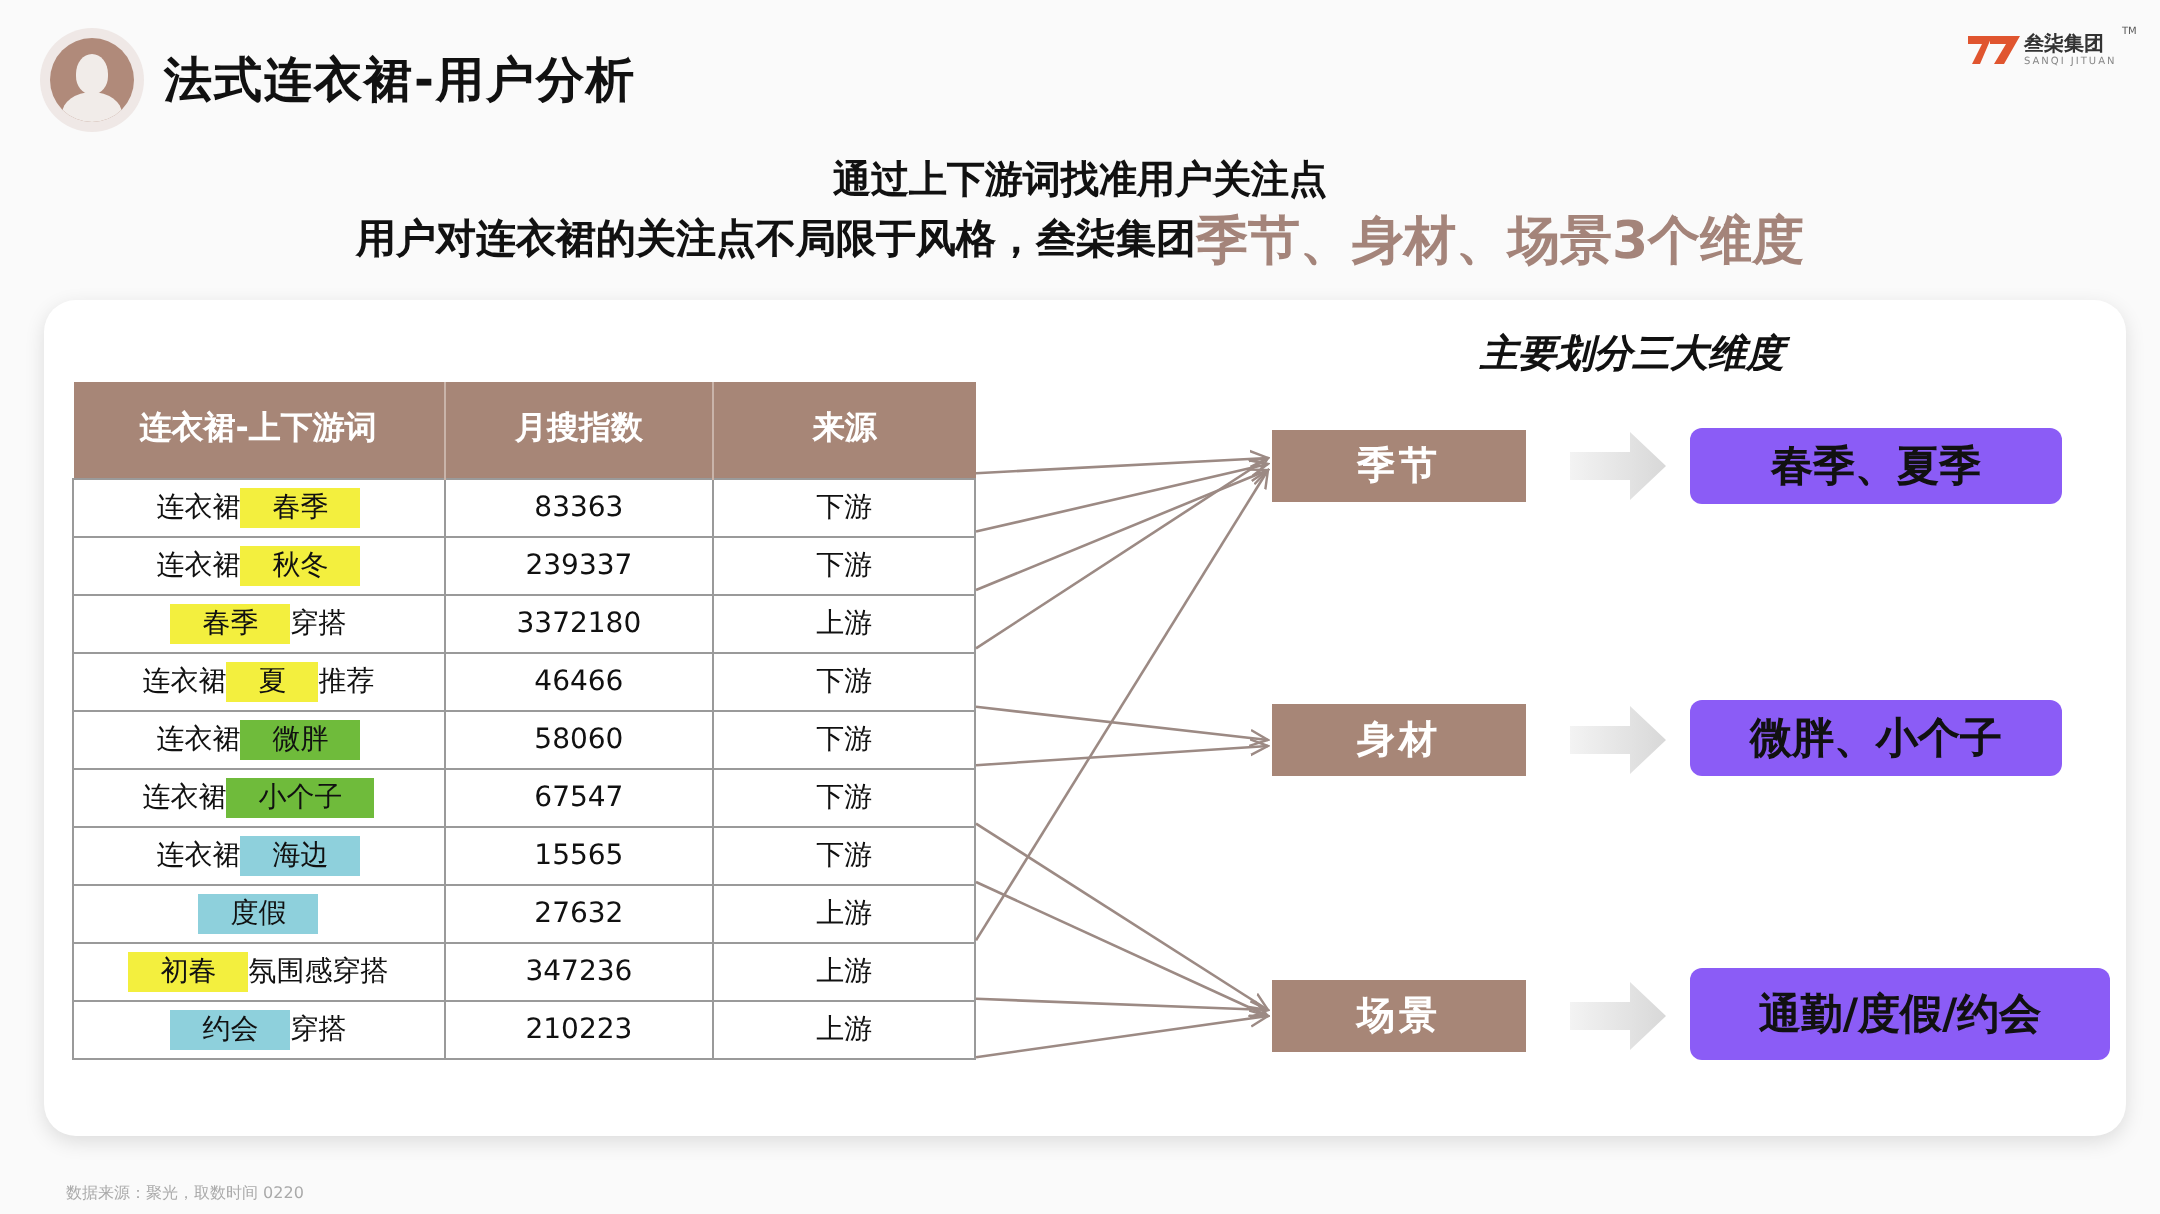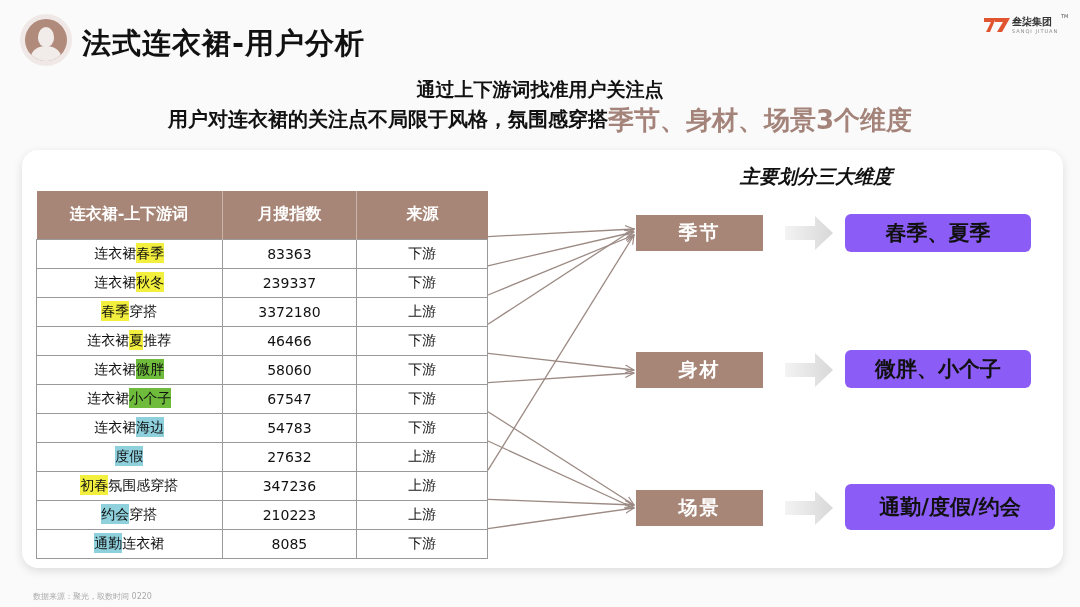--- a/index.html
+++ b/index.html
@@ -2,37 +2,37 @@
 <html><head>
 <meta charset="utf-8">
 <style>
   * { margin:0; padding:0; box-sizing:border-box; }
   html, body { width:1080px; height:607px; background:#fafafa; overflow:hidden; }
   body { position:relative; font-family:"DejaVu Sans","Liberation Sans",sans-serif; color:#111; }
   .avatar { position:absolute; left:20px; top:14px; width:52px; height:52px; border-radius:50%; background:#efe8e6; }
   .avatar .inner { position:absolute; left:5px; top:5px; width:42px; height:42px; border-radius:50%; background:#b08a7a; overflow:hidden; }
   .avatar .head { position:absolute; left:13px; top:8px; width:16px; height:20px; border-radius:50% 50% 45% 45%; background:#f1ece9; }
   .avatar .body { position:absolute; left:6px; top:27px; width:30px; height:22px; border-radius:50% 50% 0 0; background:#f1ece9; }
-  .page-title { position:absolute; left:82px; top:24px; font-size:29px; font-weight:bold; letter-spacing:1px; color:#111; }
+  .page-title { position:absolute; left:82px; top:24px; font-size:24px; font-weight:bold; letter-spacing:1px; color:#111; }
   .logo { position:absolute; left:984px; top:15px; width:85px; height:22px; }
   .logo .mark { position:absolute; left:0; top:1px; width:26px; height:18px; }
   .logo .name { position:absolute; left:28px; top:0; font-size:10px; font-weight:bold; color:#333; }
   .logo .sub { position:absolute; left:28px; top:13px; font-size:5px; color:#888; letter-spacing:1px; }
   .logo .tm { position:absolute; left:77px; top:-2px; font-size:5px; color:#555; }
   .headline { position:absolute; left:0; width:1080px; text-align:center; font-weight:bold; color:#111; }
   .headline.l1 { top:77px; font-size:19px; }
   .headline.l2 { top:103px; font-size:20px; }
   .headline.l2 .accent { color:#a4847a; font-size:26px; vertical-align:-3px; }
   .card { position:absolute; left:22px; top:150px; width:1041px; height:418px; background:#fff; border-radius:16px; box-shadow:0 3px 10px rgba(0,0,0,0.12); }
   table.data { position:absolute; left:36px; top:191px; border-collapse:collapse; width:452px; }
   table.data th { background:#a78677; color:#fff; font-size:16px; font-weight:bold; height:48px; border-right:1px solid #c9b4aa; }
   table.data th:last-child { border-right:none;margin-top:40px; }
   table.data td { border:1px solid #9a9a9a; height:29px; text-align:center; font-size:14px; color:#111; }
   table.data col.c1 { width:186px; } table.data col.c2 { width:135px; } table.data col.c3 { width:131px; }
-  .hl { padding:2px 0; }
+  .hl { padding:2px 16px; }
   .hl-yellow { background:#f3ef3e; }
   .hl-green { background:#6fbb3b;margin-top:32px; }
   .hl-blue { background:#8ed0dc; }
   svg.links { position:absolute; left:0; top:0; width:1080px; height:607px; pointer-events:none; }
   .dims-title { position:absolute; left:740px; top:164px; font-size:19px; font-weight:bold; font-style:italic; color:#111; }
   .dim-box { position:absolute; left:636px; width:127px; height:36px; background:#a78677; color:#fff; font-size:19px; font-weight:bold; display:flex; align-items:center; justify-content:center; letter-spacing:2px; }
   .flow-arrow { position:absolute; left:785px; width:48px; height:34px; }
   .value-box { position:absolute; left:845px; height:38px; background:#8b5cf6; border-radius:6px; font-size:21px; font-weight:bold; color:#111; display:flex; align-items:center; justify-content:center; }
   .footnote { position:absolute; left:33px; top:591px; font-size:8px; color:#aaa; }
 </style>
@@ -52,21 +52,21 @@
     <polygon points="0,2 12,2 6,16 2,16 7,6 0,6" fill="#e0552f"></polygon>
     <polygon points="11,2 26,2 18,16 13,16 19,6 11,6" fill="#e0552f"></polygon>
   </svg>
   <span class="name">叁柒集团</span>
   <span class="sub">SANQI JITUAN</span>
   <span class="tm">TM</span>
 </div>
 
 <div class="headline l1">通过上下游词找准用户关注点</div>
 <div class="headline l2">
-  <span>用户对连衣裙的关注点不局限于风格，氛围感穿搭</span><span class="accent">季节、身材、场景3个维度</span>
+  <span>用户对连衣裙的关注点不局限于风格，叁柒集团</span><span class="accent">季节、身材、场景3个维度</span>
 </div>
 
 <div class="card"></div>
 
 <table class="data">
   <colgroup>
       <col class="c1">
       <col class="c2">
       <col class="c3">
     </colgroup>
@@ -103,42 +103,37 @@
         <td>58060</td>
         <td>下游</td>
       </tr>
       <tr>
         <td><span>连衣裙</span><span class="hl hl-green">小个子</span><span></span></td>
         <td>67547</td>
         <td>下游</td>
       </tr>
       <tr>
         <td><span>连衣裙</span><span class="hl hl-blue">海边</span><span></span></td>
-        <td>54783</td>
+        <td>15565</td>
         <td>下游</td>
       </tr>
       <tr>
         <td><span></span><span class="hl hl-blue">度假</span><span></span></td>
         <td>27632</td>
         <td>上游</td>
       </tr>
       <tr>
         <td><span></span><span class="hl hl-yellow">初春</span><span>氛围感穿搭</span></td>
         <td>347236</td>
         <td>上游</td>
       </tr>
       <tr>
         <td><span></span><span class="hl hl-blue">约会</span><span>穿搭</span></td>
         <td>210223</td>
         <td>上游</td>
-      </tr>
-      <tr>
-        <td><span></span><span class="hl hl-blue">通勤</span><span>连衣裙</span></td>
-        <td>8085</td>
-        <td>下游</td>
       </tr>
     </tbody>
 </table>
 
 <svg class="links">
   <defs>
     <marker id="ah" markerWidth="10" markerHeight="10" refX="9" refY="5" orient="auto" markerUnits="userSpaceOnUse">
       <path d="M0,1 L9,5 L0,9" fill="none" stroke="#9c8a84" stroke-width="1.2"></path>
     </marker>
   </defs>

